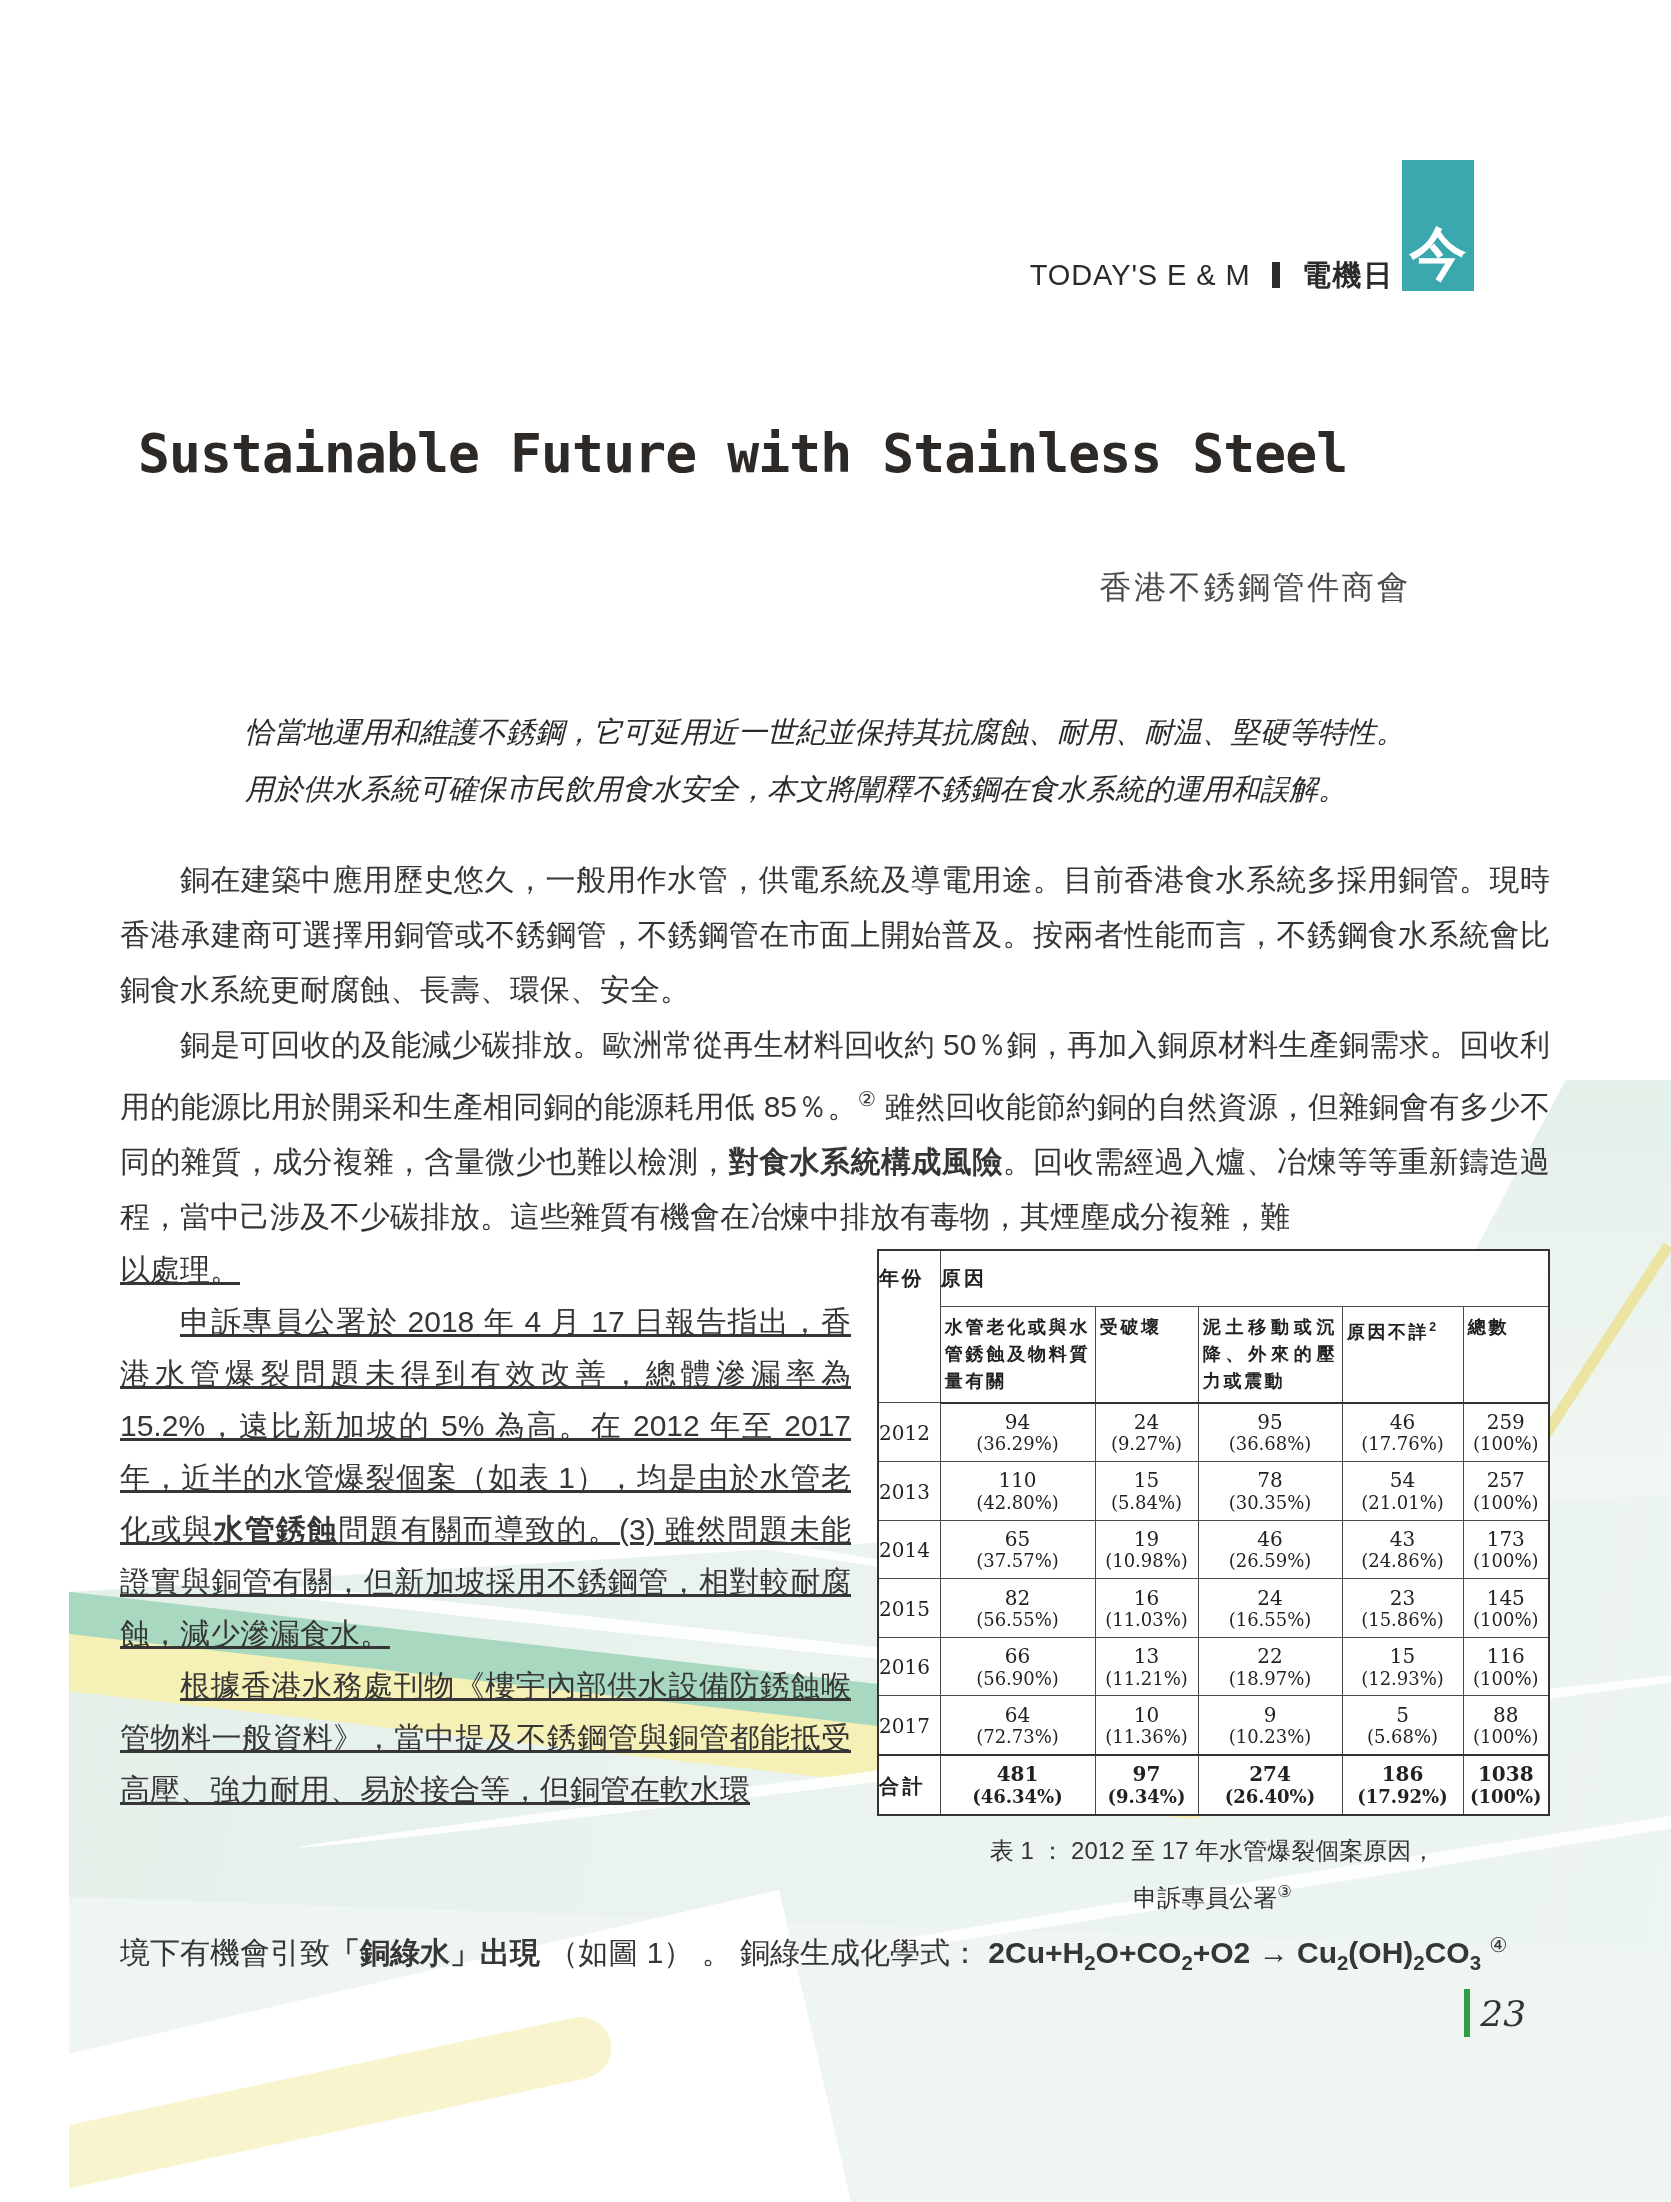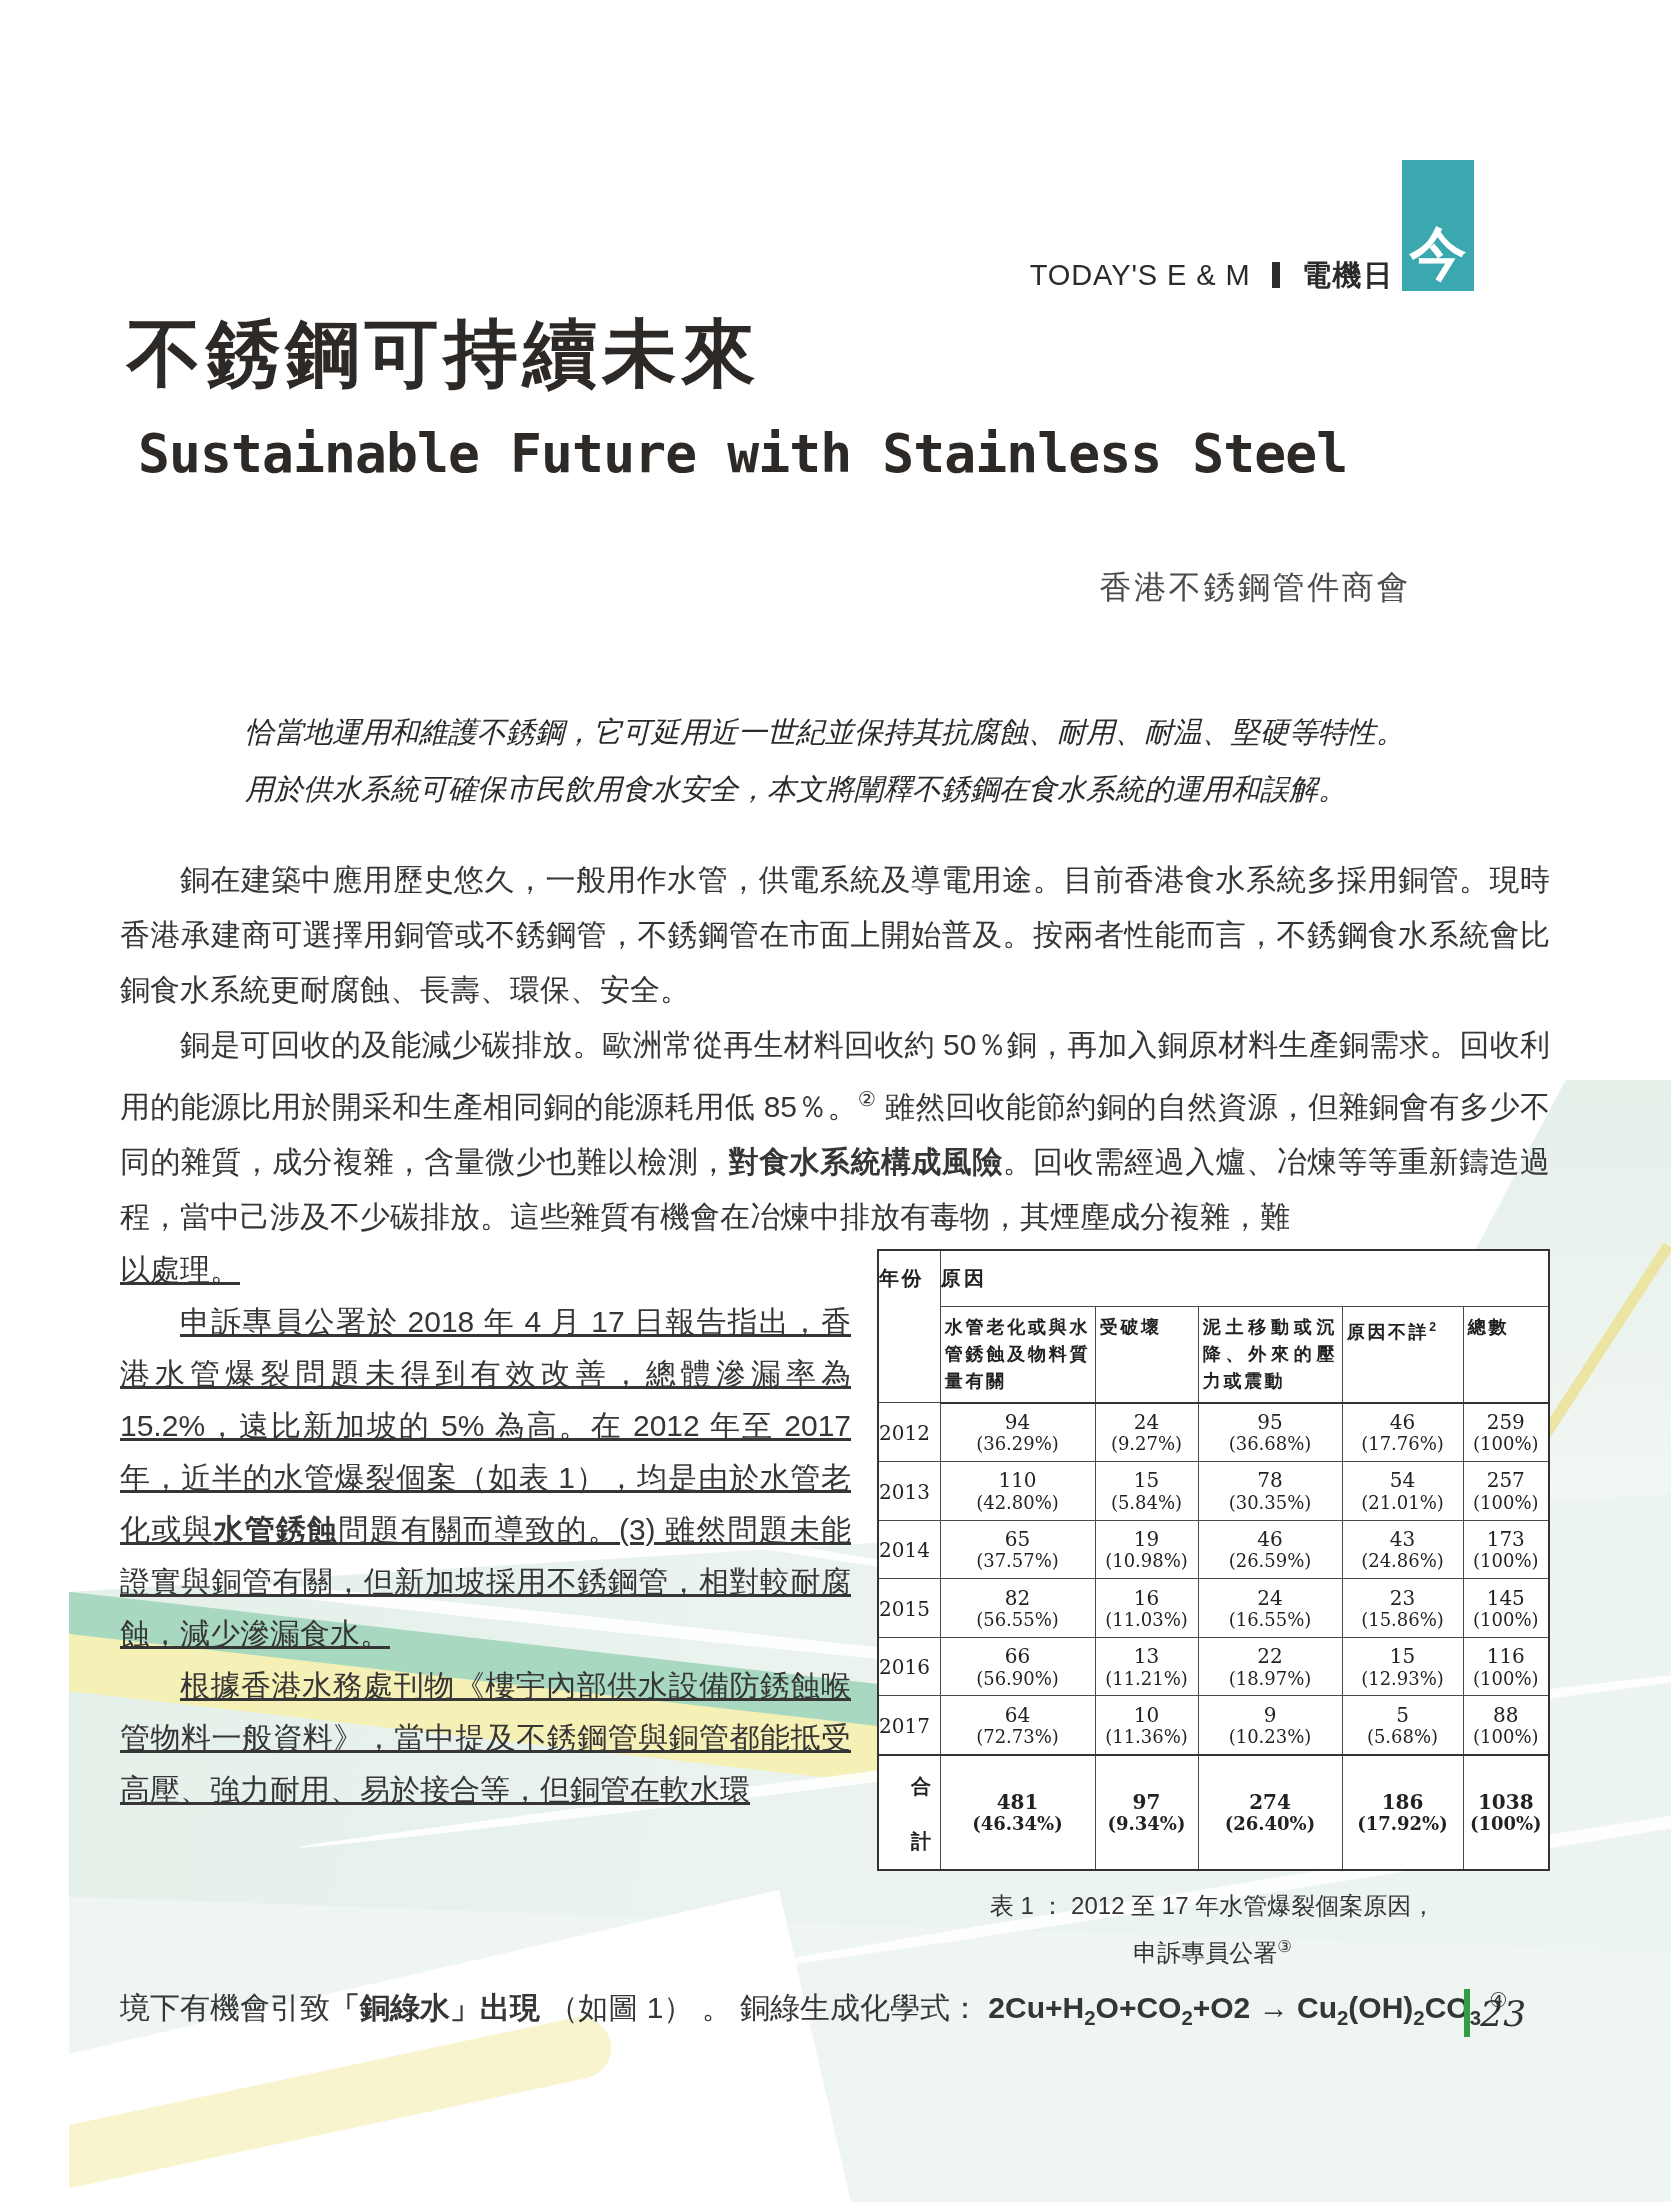--- a/index.html
+++ b/index.html
@@ -63,21 +63,21 @@
     letter-spacing:2.6px;border-bottom:2.6px solid #333;}
   .year-head{border-bottom:2.6px solid #333;}
   tbody th.year{font-family:"DejaVu Serif","Liberation Serif",serif;font-size:20px;font-weight:400;
     vertical-align:top;text-align:left;padding-top:2.6px;}
   td .num,td .pct{font-family:"DejaVu Serif","Liberation Serif",serif;text-align:center;}
   td .num{font-size:20px;line-height:22.4px;padding-top:2.6px;}
   td .pct{font-size:18px;line-height:21.5px;padding-bottom:1.7px;}
   tr.total th,tr.total td{border-top:2.6px solid #333;}
   tr.total .num,tr.total .pct{font-weight:700;}
   tr.total th.year{font-family:"Liberation Sans",sans-serif;font-weight:700;font-size:20px;
-    letter-spacing:3.4px;vertical-align:middle;padding-left:32px;}
+    letter-spacing:3.4px;vertical-align:middle;}
   .caption{margin-top:15.5px;text-align:center;font-size:24px;line-height:40px;color:#333;}
   
   .pageno{position:absolute;left:1464px;top:1989px;display:flex;align-items:center;gap:10.3px;}
   .pageno .bar{width:6px;height:48px;background:#2f9e44;}
   .pageno .num{font-family:"DejaVu Serif","Liberation Serif",serif;font-style:italic;font-size:36px;color:#333;}
 </style>
 </head>
 <body>
 
 <div class="page">
@@ -101,21 +101,20 @@
 
     <div class="logo-box">
       <span class="logo-glyph">今</span>
     </div>
     <div class="masthead">
       <span class="masthead-en">TODAY'S E &amp; M</span>
       <span class="sep-bar"></span>
       <span class="masthead-cn">電機日</span>
     </div>
 
-    <h1 class="title-cn" style="margin:0;">不銹鋼可持續未來</h1>
     <h2 class="title-en" style="margin:12px;">Sustainable Future with Stainless Steel</h2>
     <div class="byline">香港不銹鋼管件商會</div>
 
     <div class="article">
       <div class="intro">
         <div class="line">恰當地運用和維護不銹鋼，它可延用近一世紀並保持其抗腐蝕、耐用、耐温、堅硬等特性。</div>
         <div class="line">用於供水系統可確保市民飲用食水安全，本文將闡釋不銹鋼在食水系統的運用和誤解。</div>
       </div>
 
       <div class="bodytext">

